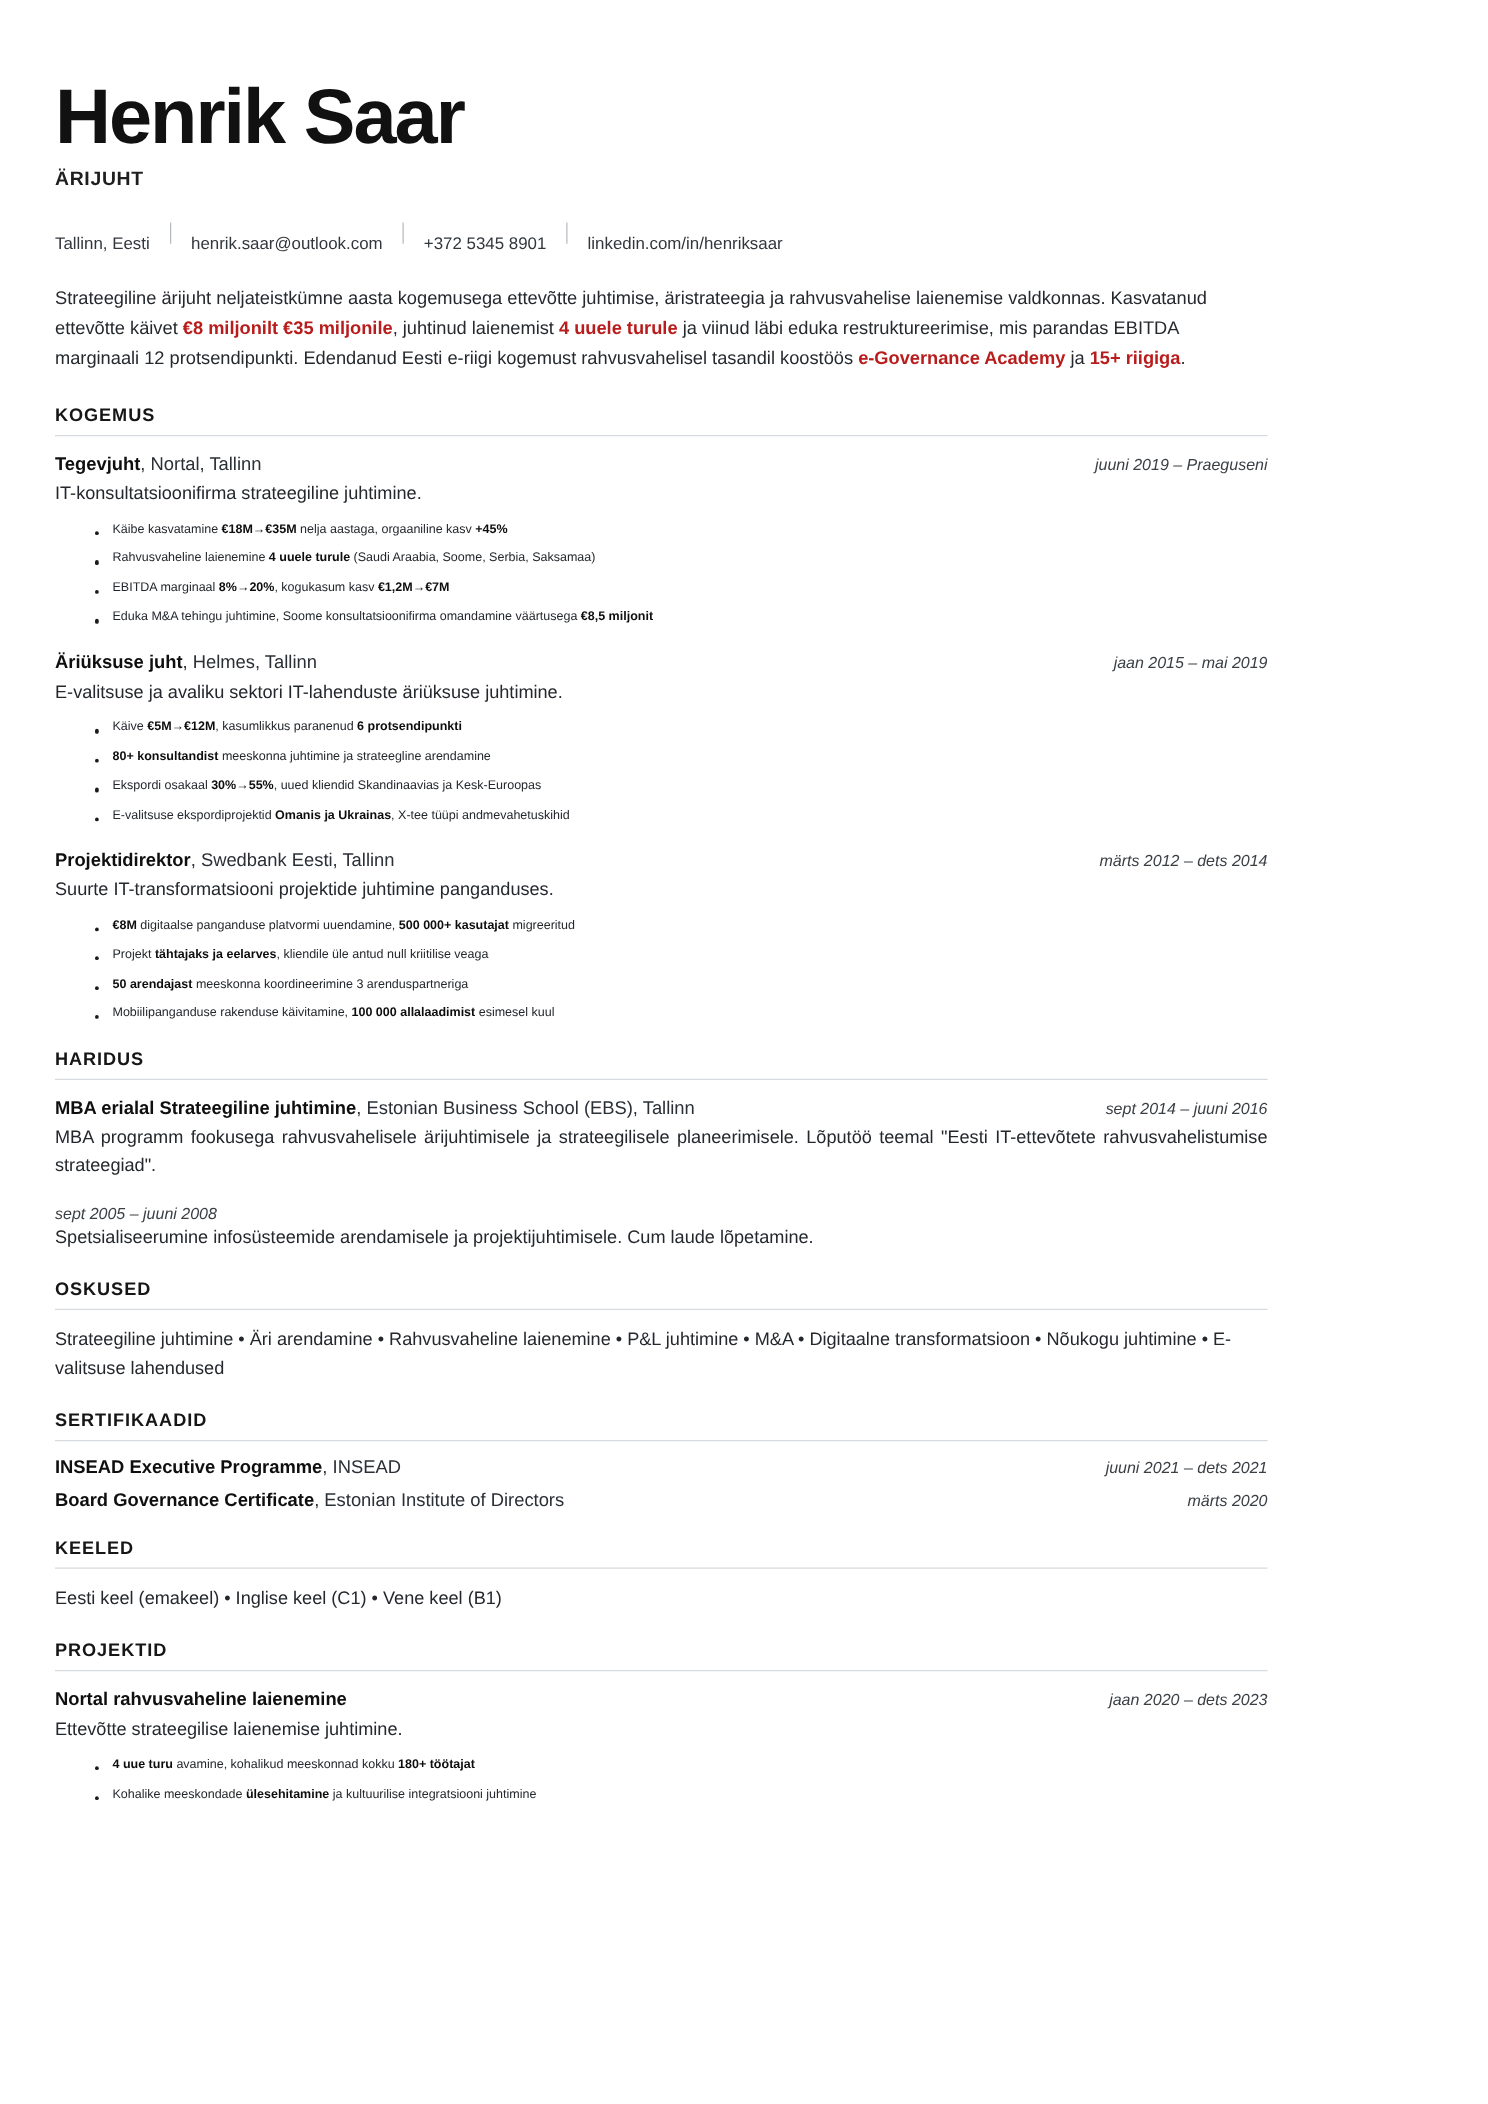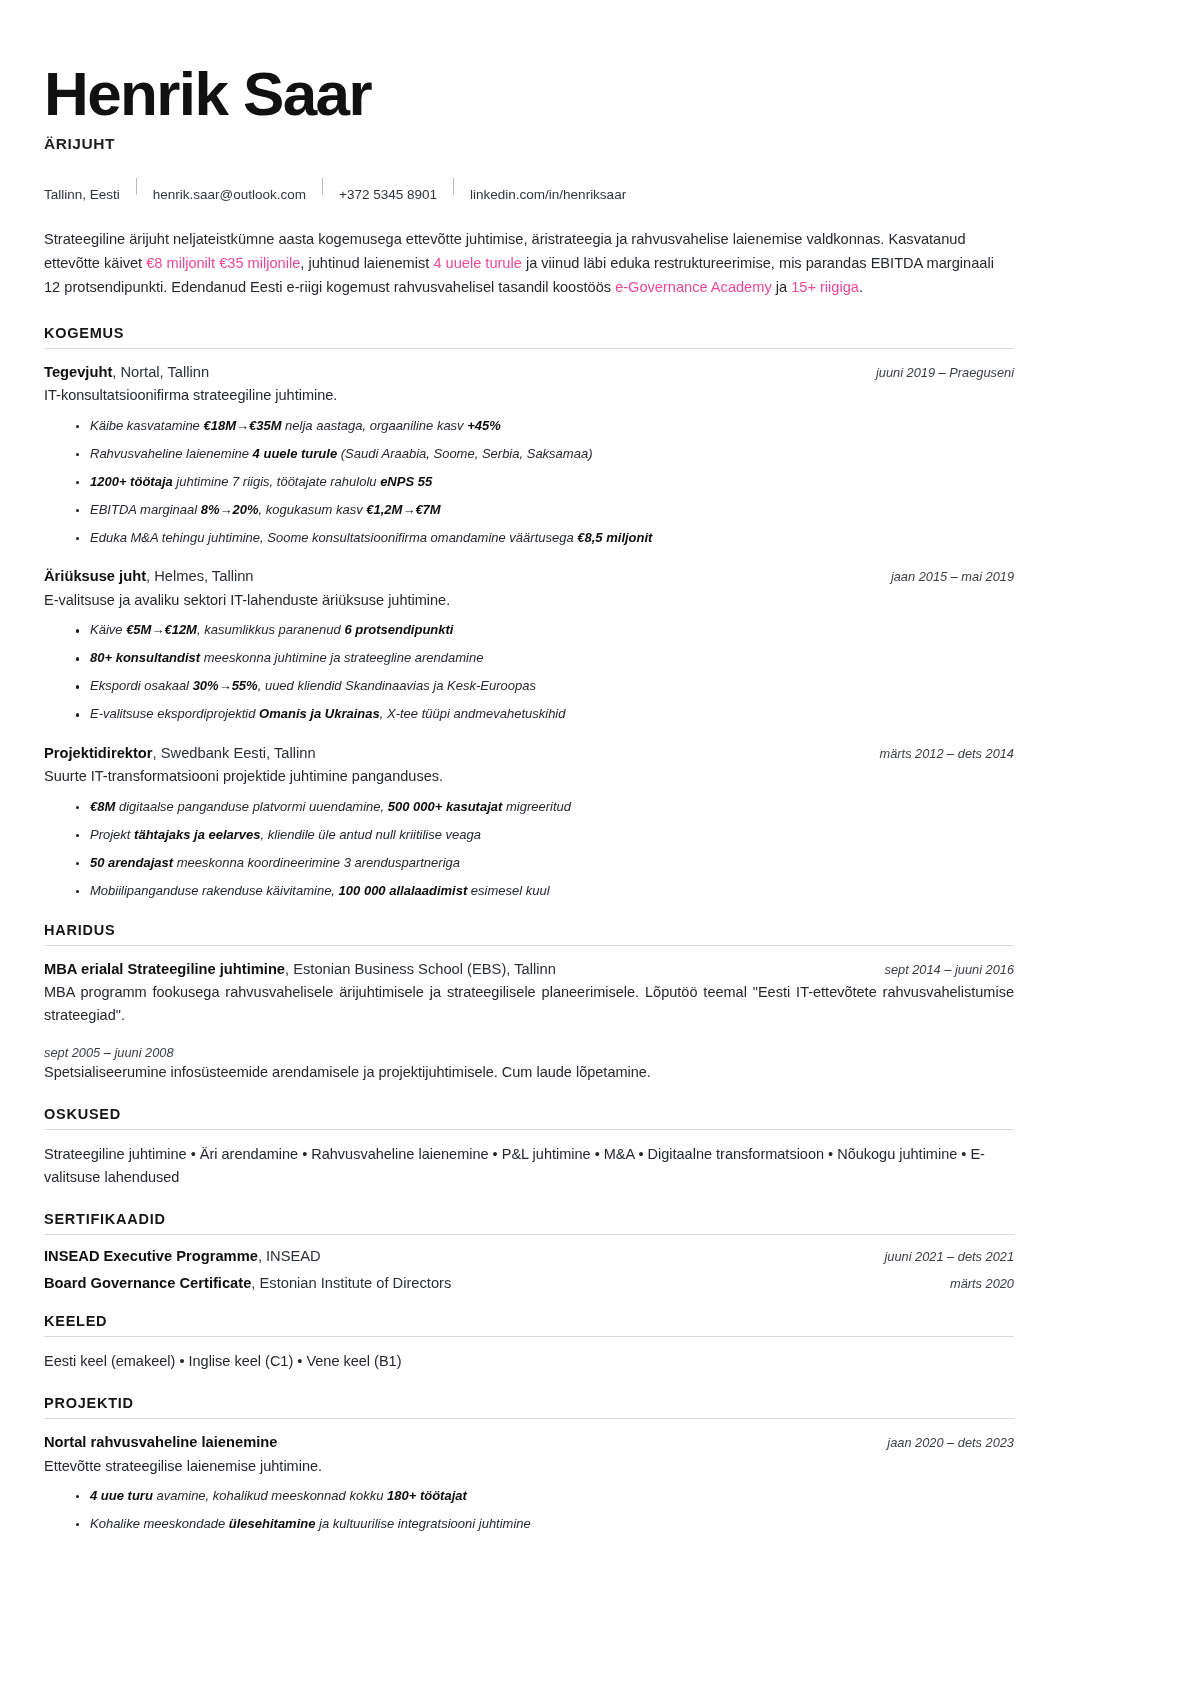--- a/index.html
+++ b/index.html
@@ -55,21 +55,21 @@
   }
 
   
   .summary {
     font-size: 14.6px;
     line-height: 1.62;
     color: #25292e;
     margin: 0 0 26px 0;
     text-align: left;
   }
-  .summary b { font-weight: 400; color: #ec4899; }
+  .summary b { font-weight: 700; color: #b91c1c; }
 
   
   .section { margin-bottom: 22px; }
   .section-title {
     font-size: 14.5px;
     font-weight: 700;
     letter-spacing: 0.75px;
     color: #161616;
     margin: 0 0 7px 0;
   }
@@ -108,27 +108,26 @@
     margin: 1px 0 0 0;
   }
   .entry-desc.justify { text-align: justify; }
 
   ul.bullets {
     margin: 9px 0 0 0;
     padding: 0 0 0 32px;
     list-style: none;
   }
   ul.bullets li {
-    font-size: 13px;
+    font-size: 10px;
     line-height: 1.5;
     color: #24282d;
     margin-bottom: 8.5px;
     position: relative;
     padding-left: 14px;
-    font-style: italic;
   }
   ul.bullets li:last-child { margin-bottom: 0; }
   ul.bullets li::before {
     content: "";
     position: absolute;
     left: 0;
     top: 9px;
     width: 3.4px;
     height: 3.4px;
     border-radius: 50%;
@@ -182,21 +181,20 @@
 
     <div class="entry">
       <div class="entry-head">
         <div class="entry-title"><span class="role">Tegevjuht</span><span>, Nortal, Tallinn</span></div>
         <div class="entry-date">juuni 2019 – Praeguseni</div>
       </div>
       <p class="entry-desc">IT-konsultatsioonifirma strateegiline juhtimine.</p>
       <ul class="bullets">
         <li>Käibe kasvatamine <b>€18M→€35M</b> nelja aastaga, orgaaniline kasv <b>+45%</b></li>
         <li>Rahvusvaheline laienemine <b>4 uuele turule</b> (Saudi Araabia, Soome, Serbia, Saksamaa)</li>
-        <li><b>1200+ töötaja</b> juhtimine 7 riigis, töötajate rahulolu <b>eNPS 55</b></li>
         <li>EBITDA marginaal <b>8%→20%</b>, kogukasum kasv <b>€1,2M→€7M</b></li>
         <li>Eduka M&amp;A tehingu juhtimine, Soome konsultatsioonifirma omandamine väärtusega <b>€8,5 miljonit</b></li>
       </ul>
     </div>
 
     <div class="entry">
       <div class="entry-head">
         <div class="entry-title"><span class="role">Äriüksuse juht</span><span>, Helmes, Tallinn</span></div>
         <div class="entry-date">jaan 2015 – mai 2019</div>
       </div>

